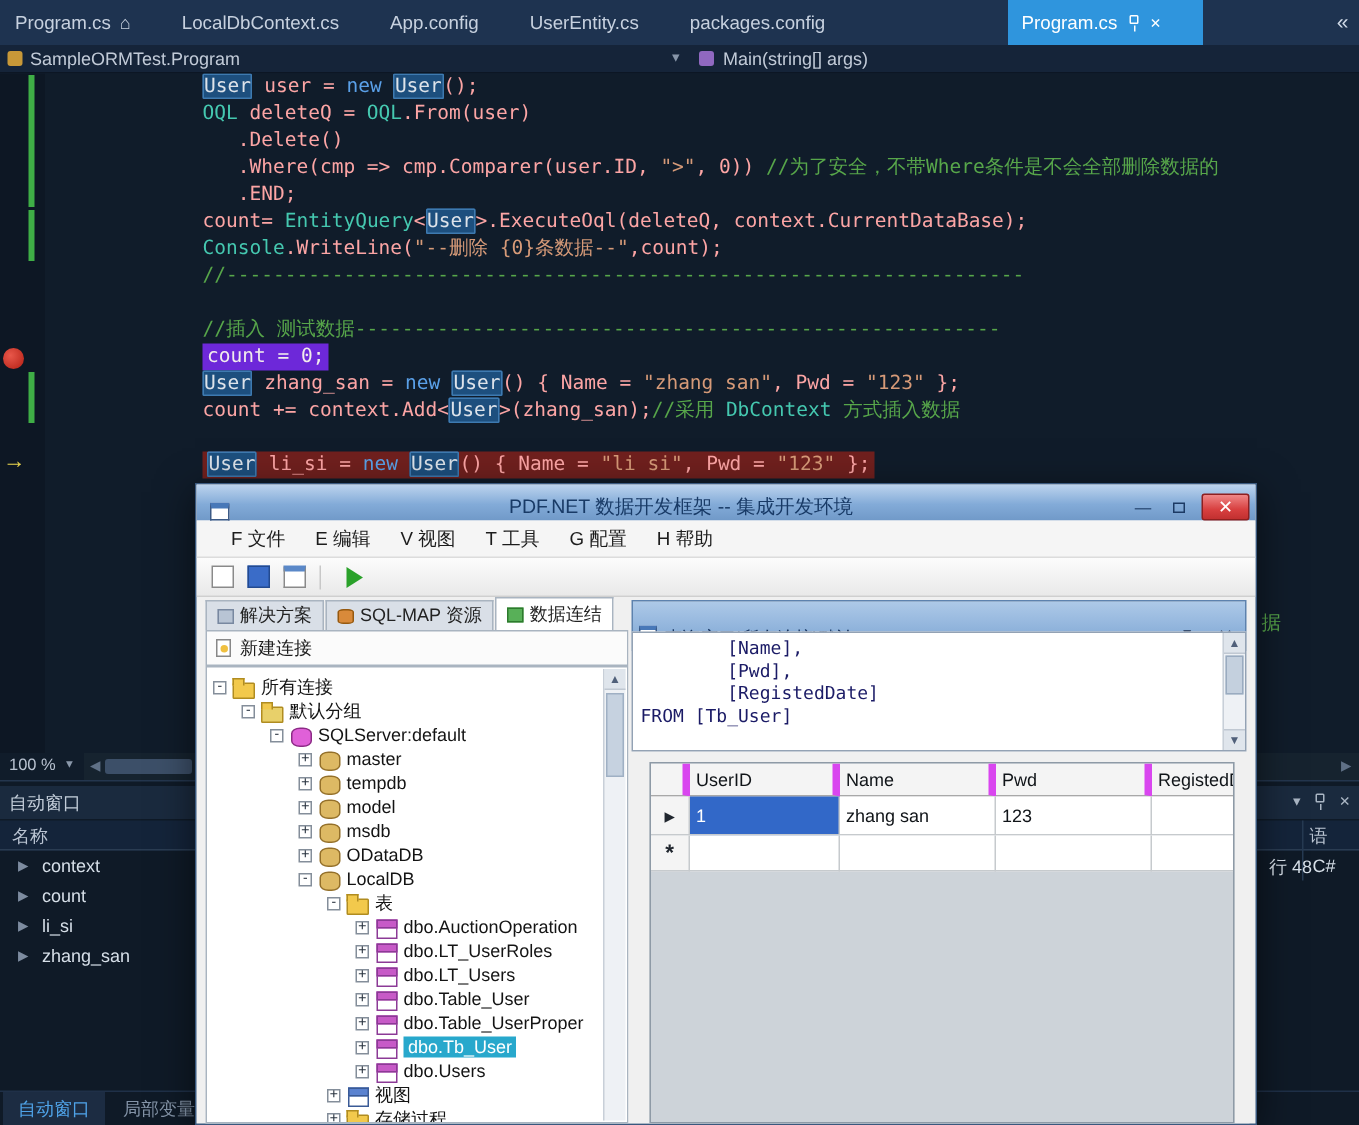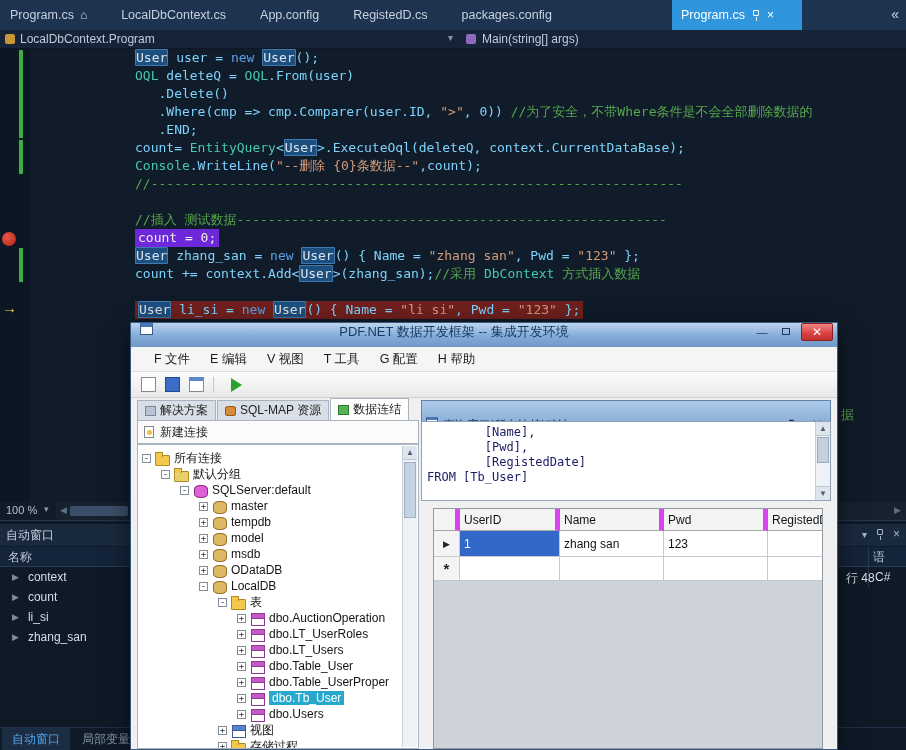--- a/index.html
+++ b/index.html
@@ -35,21 +35,21 @@
   #gutter{position:absolute;left:0;top:0;width:30px;height:100%;background:#0d1724}
   .chbar{position:absolute;left:19px;width:4px;background:#3fae46}
   #breakpoint{position:absolute;left:2px;top:183px;width:14px;height:14px;border-radius:50%;
               background:radial-gradient(circle at 5px 5px,#e8574a,#b31f14)}
   #curarrow{position:absolute;left:2px;top:250px;color:#e8d44d;font-size:15px;font-weight:bold;line-height:18px}
   #codelines{position:absolute;left:30px;top:0;right:0;font-family:"DejaVu Sans Mono",monospace;font-size:13px}
   .cl{height:18px;line-height:18px;white-space:pre;padding-left:105px}
   .lb{display:inline-block;height:18px}
   .lb.bp{background:#6d28d9;padding:0 3px}
   .lb.cur{background:#70201e;padding:0 3px}
-  .pl{color:#7dd3fc}.kw{color:#5aa0e8}.typ{color:#45c8b0}.str{color:#d69a78}
+  .pl{color:#fca5a5}.kw{color:#5aa0e8}.typ{color:#45c8b0}.str{color:#d69a78}
   .cmt{color:#57a64a}.plw{color:#f2ecec}
   .ref{color:#dde3ea;background:#1d4f7e;border:1px solid #3e7ab0;border-radius:1px}
   #fragju{position:absolute;left:841px;top:357px;color:#57a64a;font-family:"DejaVu Sans Mono",monospace;font-size:13px}
 
   
   #zoombar{position:absolute;left:0;top:502px;width:906px;height:18px;background:#101c2a}
   #zoomlabel{position:absolute;left:6px;top:2px;font-size:11px;color:#b8c2d0}
   #zoomcaret{position:absolute;left:44px;top:2px;font-size:9px;color:#8a98aa}
   #hscroll{position:absolute;left:56px;top:0;right:0;height:18px;background:#16232f}
   .harr{position:absolute;top:3px;font-size:9px;color:#5f7086}
@@ -74,21 +74,21 @@
   #csrow{position:absolute;left:0;top:48px;width:906px;height:18px;font-size:12px;color:#d6dfe8}
   #csframe{position:absolute;left:846px;top:1px}
   #cslang{position:absolute;left:875px;top:1px}
   #bptabs{position:absolute;left:0;top:206px;width:906px;height:24px;border-top:1px solid #1f3048;display:flex;align-items:center}
   .btab{font-size:12px;color:#8494a8;padding:3px 10px;margin-left:2px}
   .btab.active{background:#1c2c42;color:#4fa3e8}
 
   
   #fwindow{position:absolute;left:130px;top:322px;width:708px;height:428px;background:#f0f0f0;
            border:1px solid #39587e;box-shadow:0 6px 24px rgba(0,0,0,.55);z-index:10;overflow:hidden}
-  #wtitlebar{height:24px;background:linear-gradient(#bdd4ee,#83abd8 55%,#7099c8);display:flex;align-items:flex-start;padding:0 4px}
+  #wtitlebar{height:24px;background:linear-gradient(#bdd4ee,#83abd8 55%,#7099c8);display:flex;align-items:flex-end;padding:0 4px}
   #wicon{width:13px;height:12px;background:#fff;border:1px solid #3c5a86;border-top:4px solid #4878b8;margin:0 5px;flex:none}
   #wtitle{flex:1;text-align:center;font-size:13px;color:#183a66;white-space:nowrap;overflow:hidden}
   .wbtn{width:24px;height:17px;display:flex;align-items:center;justify-content:center;color:#1c3a64;font-size:11px;flex:none}
   #wmax span{width:8px;height:7px;border:1px solid #1c3a64;display:block}
   #wclose{width:32px;height:18px;background:linear-gradient(#ef8787,#d84040 60%,#c23030);border:1px solid #8e1f1f;
           border-radius:2px;color:#fff;display:flex;align-items:center;justify-content:center;font-size:12px;margin-left:3px;flex:none}
   #wmenubar{height:25px;background:#f5f5f5;border-bottom:1px solid #dcdcdc;display:flex;align-items:center;padding-left:13px}
   .menuitem{font-size:12.5px;color:#1c1c1c;padding:3px 10px;white-space:nowrap}
   #wtoolbar{height:26px;background:linear-gradient(#fcfcfc,#e9e9e9);border-bottom:1px solid #cfcfcf;
             display:flex;align-items:center;gap:9px;padding-left:10px}
@@ -169,37 +169,37 @@
           <span>Program.cs</span>
           <span class="home">⌂</span>
         </div>
         <div class="tab">
           <span>LocalDbContext.cs</span>
         </div>
         <div class="tab">
           <span>App.config</span>
         </div>
         <div class="tab">
-          <span>RegistedD.cs</span>
+          <span>UserEntity.cs</span>
         </div>
         <div class="tab">
           <span>packages.config</span>
         </div>
       </div>
     <div id="activetab">
       <span>Program.cs</span>
       <span class="pin"></span>
       <span class="x">×</span>
     </div>
     <div id="chevron">«</div>
   </div>
 
   <div id="navbar">
     <span class="nbicon cls"></span>
-    <span class="nbtext scope">LocalDbContext.Program</span>
+    <span class="nbtext scope">SampleORMTest.Program</span>
     <span class="nbcaret">▾</span>
     <span class="nbicon mth"></span>
     <span class="nbtext member">Main(string[] args)</span>
   </div>
 
   <div id="editor">
     <div id="gutter">
       <div class="chbar" style="top:1px;height:88px"></div>
       <div class="chbar" style="top:91px;height:34px"></div>
       <div class="chbar" style="top:199px;height:34px"></div>

